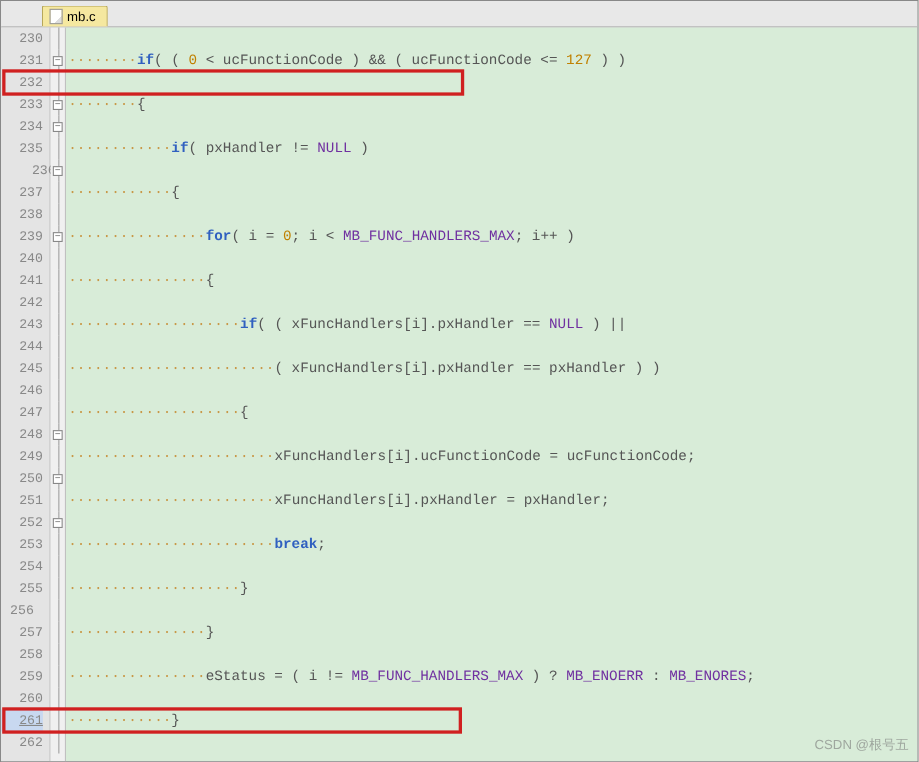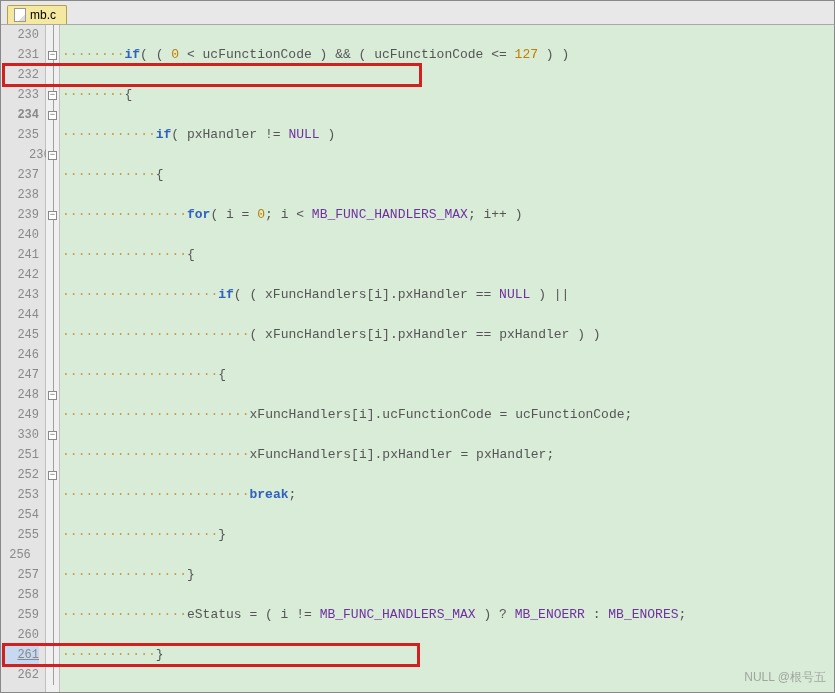--- a/index.html
+++ b/index.html
@@ -25,20 +25,21 @@
   background: #f5e8a0;
   border: 1px solid #b0a050;
   border-bottom: none;
   padding: 2px 10px 2px 6px;
   font-family: Arial, sans-serif;
   font-size: 12px;
   display: flex;
   align-items: flex-end;
   gap: 4px;
   border-radius: 2px 2px 0 0;
+  margin-left: 31px;
 }
 .file-icon {
   width: 12px; height: 14px;
   background: linear-gradient(135deg, #fff 70%, #ddd 70%);
   border: 1px solid #999;
 }
 .editor {
   display: flex;
   height: calc(100% - 24px);
   position: relative;
@@ -138,37 +139,37 @@
     <span>mb.c</span>
   </div>
 </div>
 
 <div class="editor">
   <div class="gutter" id="gutter">
       <div style="height: 20px;">230</div>
       <div style="height: 20px;">231</div>
       <div style="height: 20px;">232</div>
       <div style="height: 20px;">233</div>
-      <div style="height: 20px; font-weight: bold;">234</div>
+      <div style="height: 20px;">234</div>
       <div style="height: 20px;">235</div>
       <div style="height: 20px; padding-left: 28px;">236</div>
       <div style="height: 20px;">237</div>
       <div style="height: 20px;">238</div>
       <div style="height: 20px;">239</div>
       <div style="height: 20px;">240</div>
       <div style="height: 20px;">241</div>
       <div style="height: 20px;">242</div>
       <div style="height: 20px;">243</div>
       <div style="height: 20px;">244</div>
       <div style="height: 20px;">245</div>
       <div style="height: 20px;">246</div>
       <div style="height: 20px;">247</div>
       <div style="height: 20px;">248</div>
       <div style="height: 20px;">249</div>
-      <div style="height: 20px;">330</div>
+      <div style="height: 20px;">250</div>
       <div style="height: 20px;">251</div>
       <div style="height: 20px;">252</div>
       <div style="height: 20px;">253</div>
       <div style="height: 20px;">254</div>
       <div style="height: 20px;">255</div>
       <div style="height: 20px; text-align: center;">256</div>
       <div style="height: 20px;">257</div>
       <div style="height: 20px;">258</div>
       <div style="height: 20px;">259</div>
       <div style="height: 20px;">260</div>
@@ -315,13 +316,13 @@
 
 
 
 
 
   </div>
 </div>
 
 <div class="redbox1"></div>
 <div class="redbox2"></div>
-<div class="watermark">NULL @根号五</div>
+<div class="watermark">CSDN @根号五</div>
 
 </body></html>

